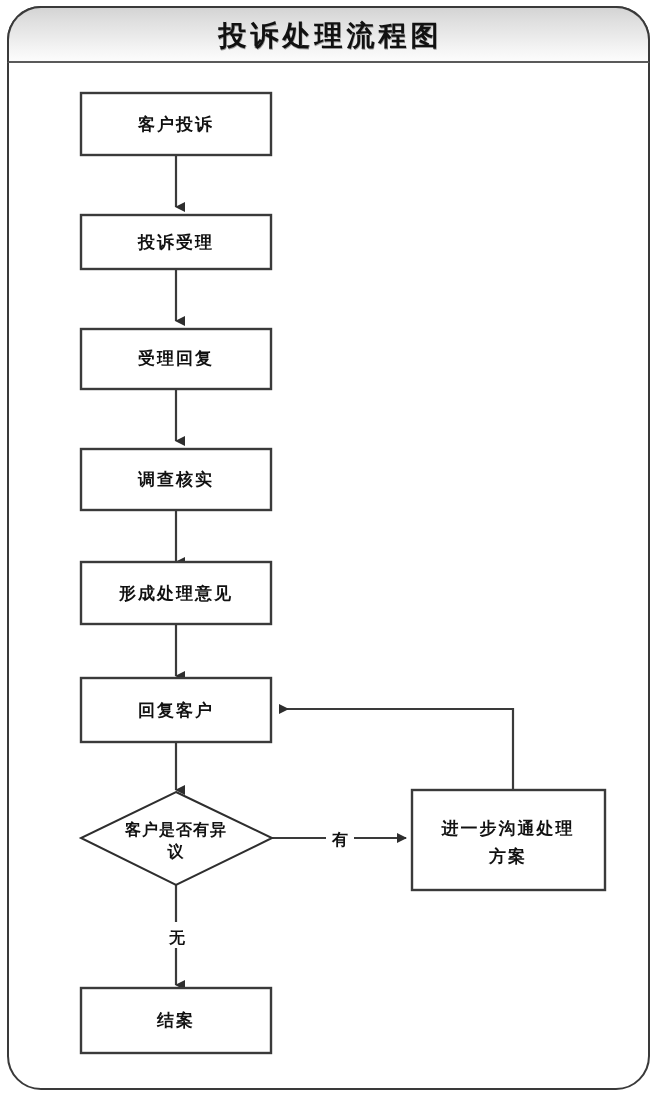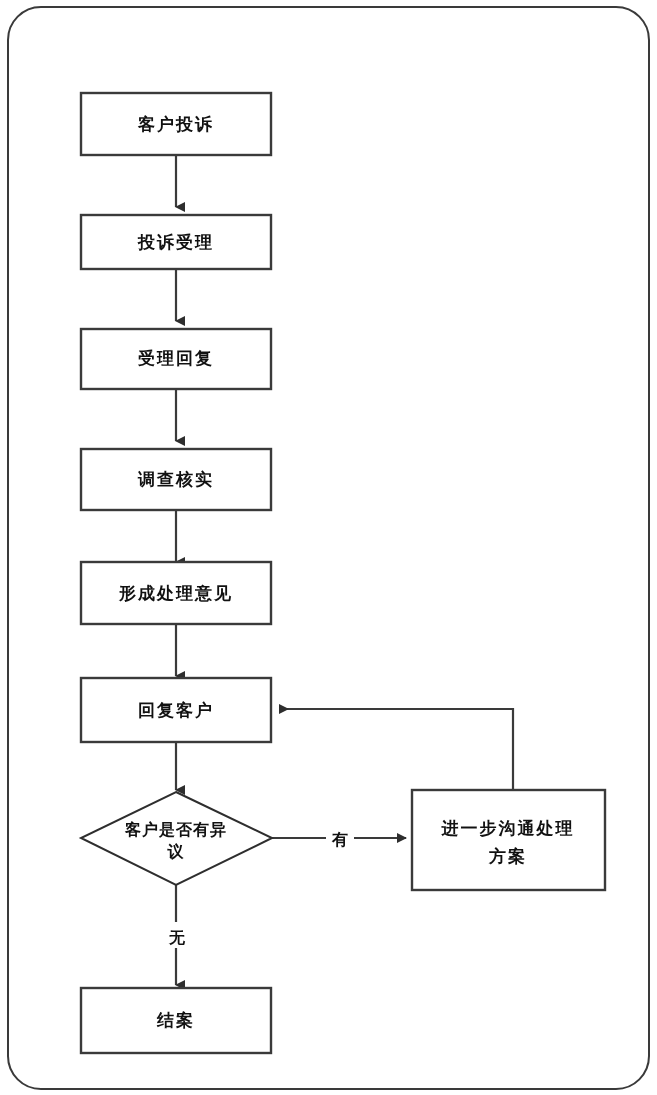--- a/index.html
+++ b/index.html
@@ -102,20 +102,23 @@
     text-anchor: middle;
   }
 </style>
 </head>
 <body>
 
 <div id="app">
 
   <div class="frame"></div>
 
+  <div class="titlebar">
+    <div class="title-text">投诉处理流程图</div>
+  </div>
 
   <svg class="canvas" width="657" height="1095" viewBox="0 0 657 1095">
     <defs>
       <marker id="arrowDown" markerWidth="12" markerHeight="12" refX="5" refY="9" orient="auto" markerUnits="userSpaceOnUse">
         <path d="M0,0 L10,0 L5,10 z" fill="#2e2e2e"></path>
       </marker>
       <marker id="arrowRight" markerWidth="12" markerHeight="12" refX="9" refY="5" orient="auto" markerUnits="userSpaceOnUse">
         <path d="M0,0 L0,10 L10,5 z" fill="#2e2e2e"></path>
       </marker>
       <marker id="arrowLeft" markerWidth="12" markerHeight="12" refX="9" refY="5" orient="auto" markerUnits="userSpaceOnUse">

